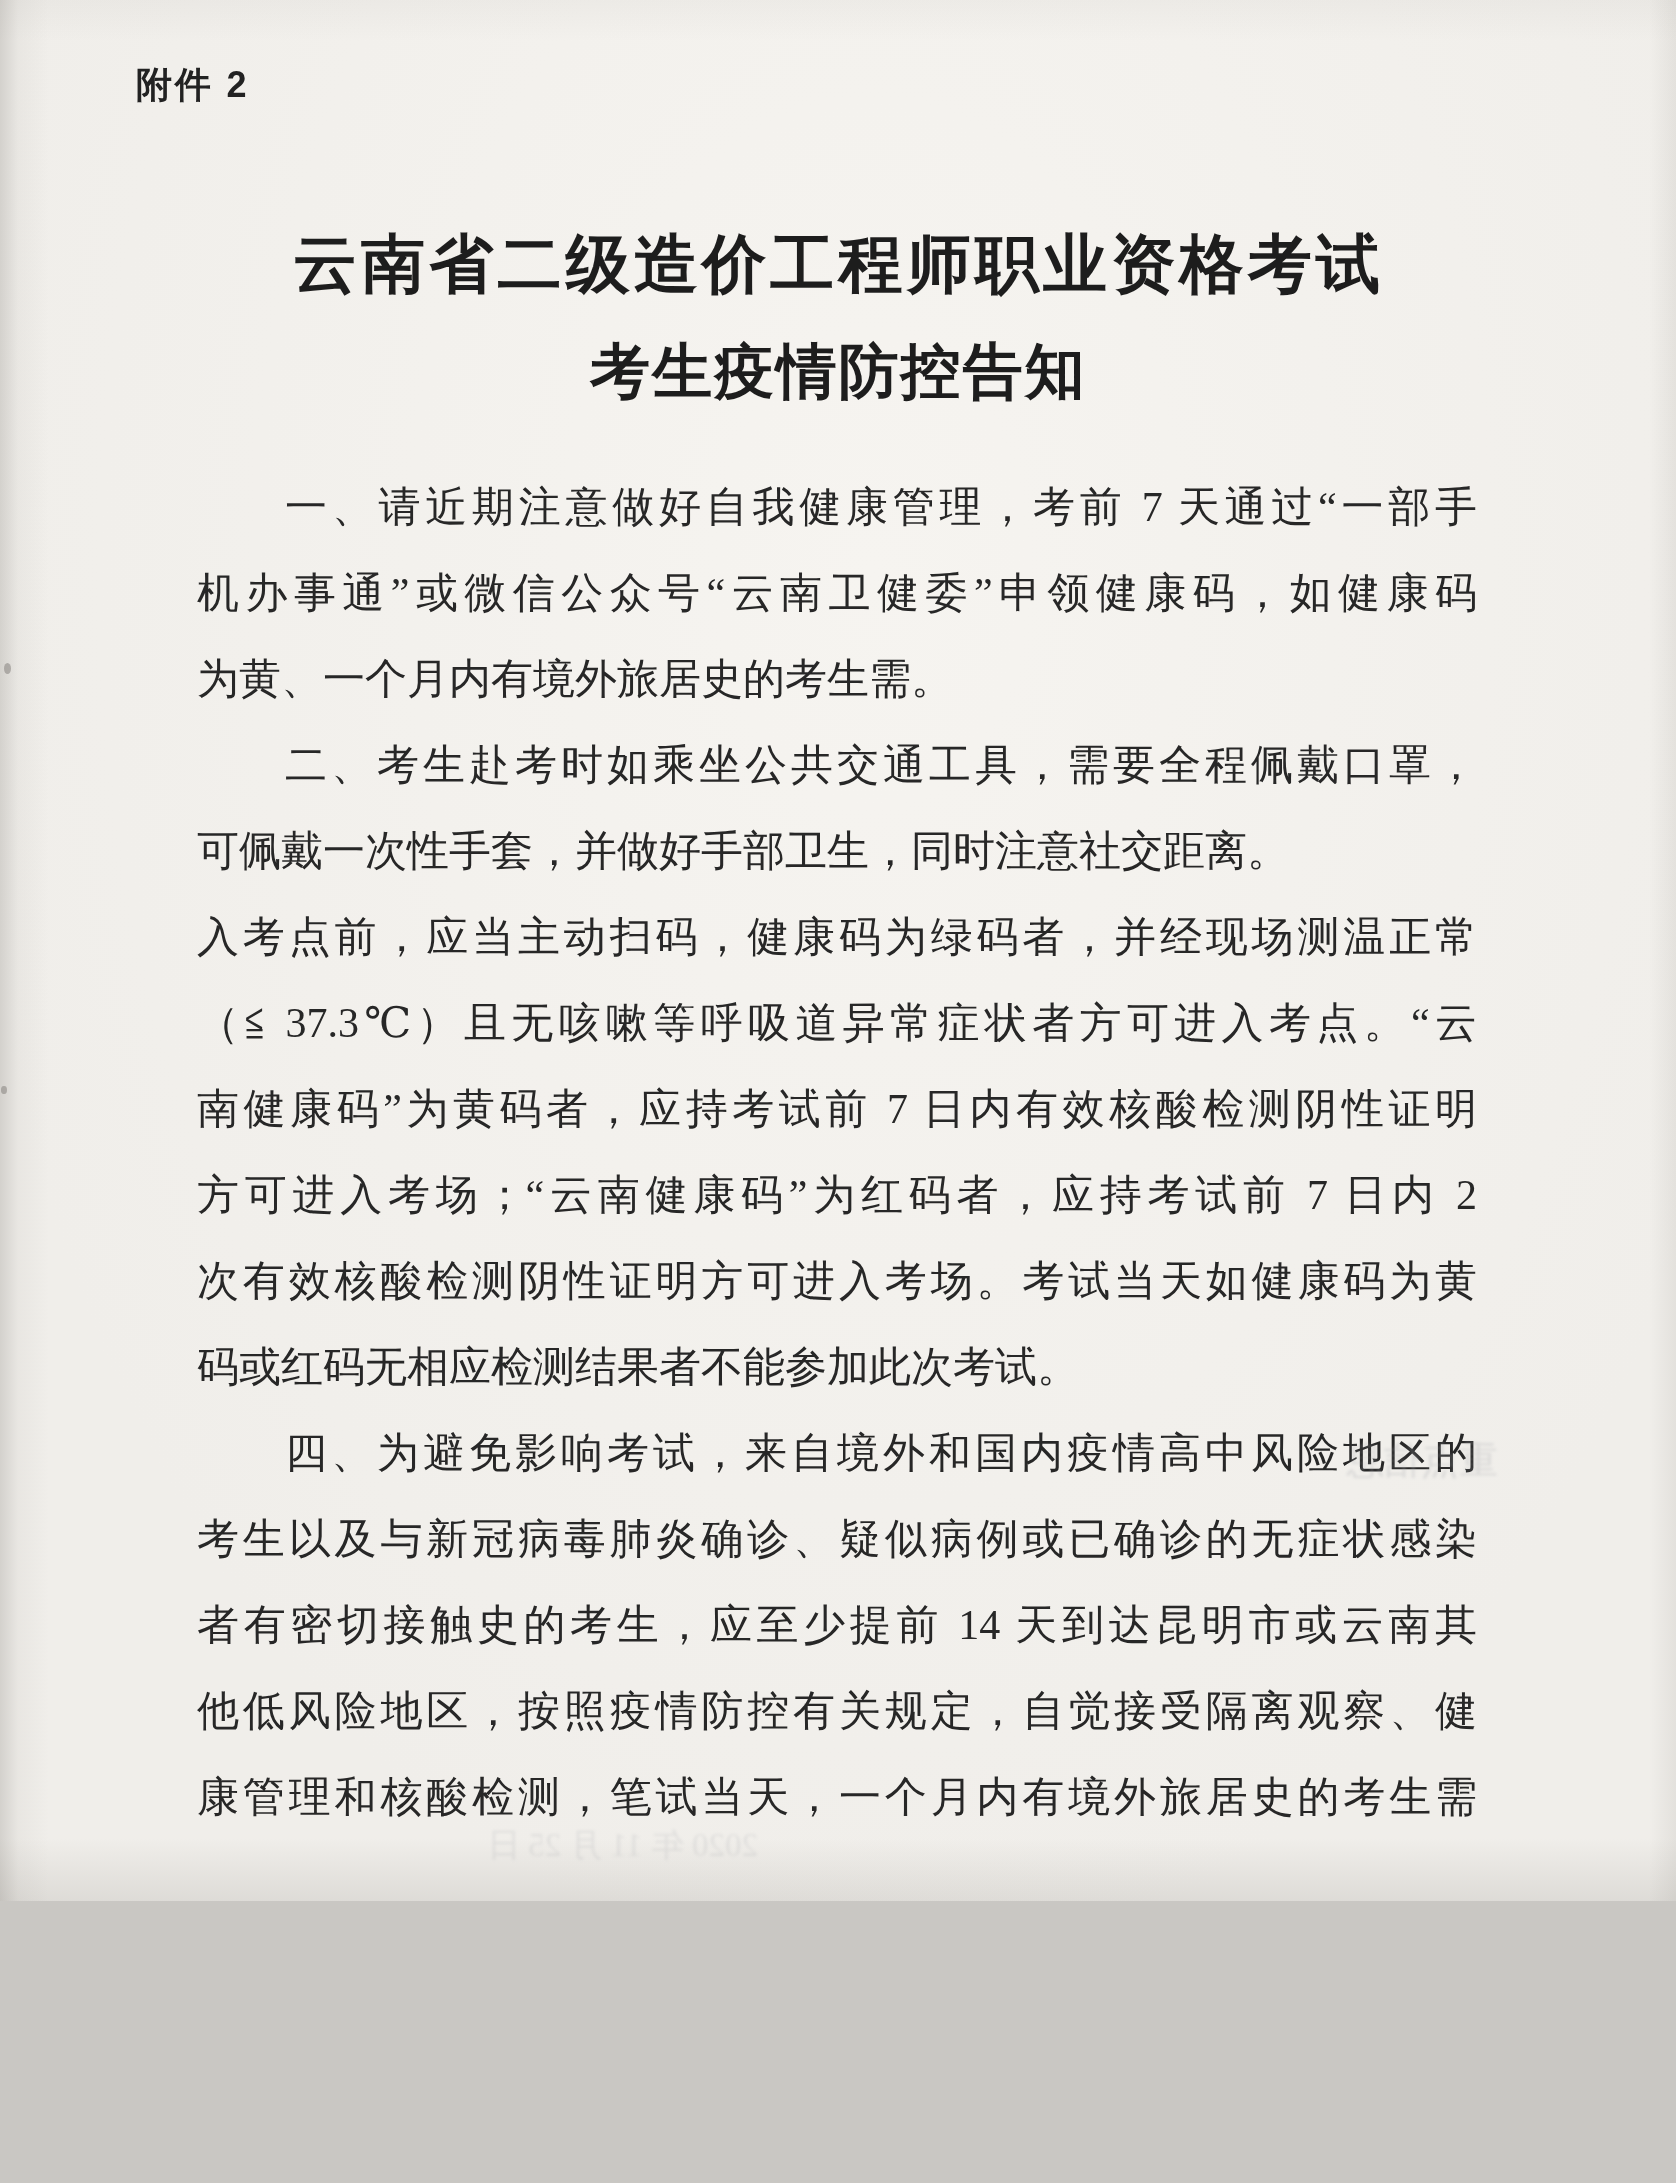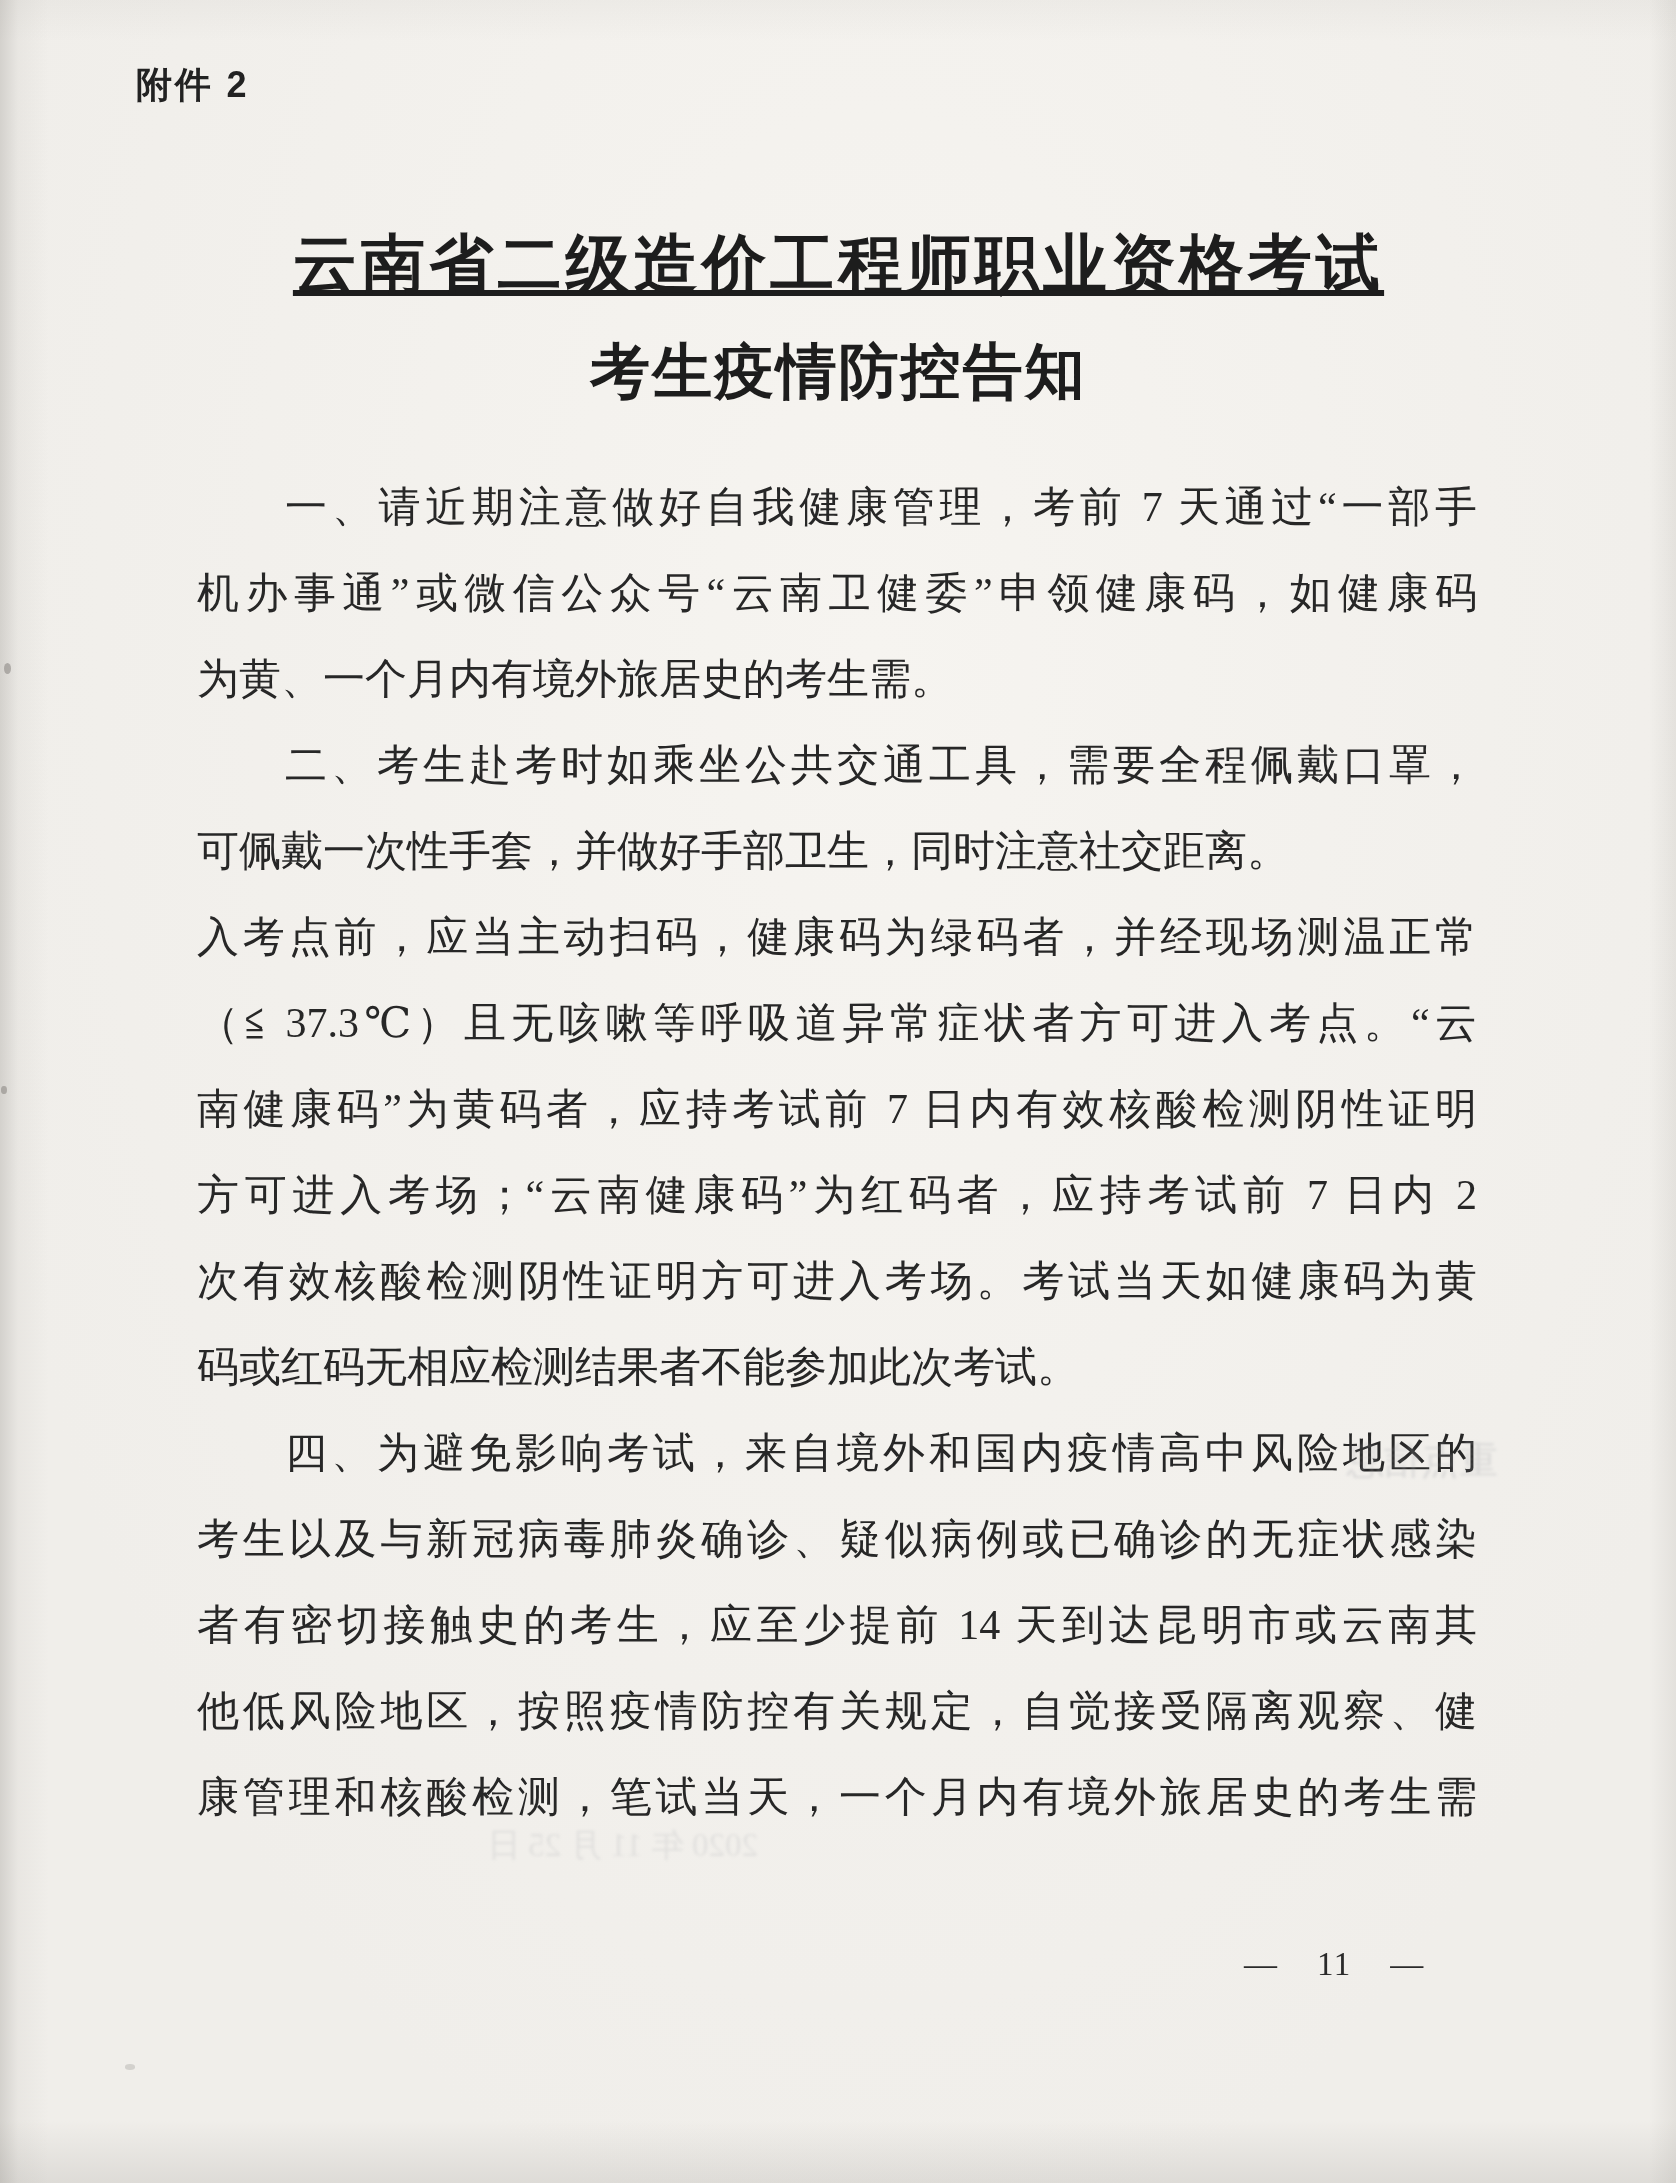--- a/index.html
+++ b/index.html
@@ -3,41 +3,41 @@
 <meta charset="utf-8">
 <style>
   html, body { margin: 0; padding: 0; }
   body {
     width: 1677px; height: 2183px;
     background: #c9c7c3;
     font-family: "Liberation Serif", "DejaVu Serif", serif;
   }
   .page {
     position: relative;
-    width: 1677px; height: 2183px;
+    width: 1677px; height: 1901px;
     overflow: hidden;
     background-color: #f2f0ec;
     background-image:
       linear-gradient(90deg, rgba(110,106,100,0.22) 0px, rgba(110,106,100,0.06) 18px, rgba(110,106,100,0) 49px),
       linear-gradient(270deg, rgba(110,106,100,0.10) 0px, rgba(110,106,100,0) 28px),
       linear-gradient(0deg,  rgba(110,106,100,0.14) 0px, rgba(110,106,100,0) 63px),
       linear-gradient(180deg, rgba(110,106,100,0.05) 0px, rgba(110,106,100,0) 42px),
       radial-gradient(ellipse at 52% 30%, #f6f4f0 0%, #f0eeea 75%);
   }
   .attachment {
     position: absolute; left: 136px; top: 61px;
     font-family: "Liberation Sans", "DejaVu Sans", sans-serif;
     font-size: 36px; font-weight: 600; color: #222;
     letter-spacing: 2.8px;
   }
   .title {
     position: absolute; left: 0; right: 0; top: 221px;
     text-align: center; color: #1d1d1d; font-weight: 900;
   }
-  .title-l1 { font-size: 64px; letter-spacing: 4.2px; text-decoration: underline; }
+  .title-l1 { font-size: 64px; letter-spacing: 4.2px; }
   .title-l2 { font-size: 60px; letter-spacing: 2.1px; margin-top: 24px; }
   .body-text {
     position: absolute; left: 197px; top: 464px; width: 1280px;
     color: #272727;
   }
   .line {
     height: 86px; line-height: 86px; font-size: 42px;
     overflow: hidden; white-space: normal;
   }
   .fill {

